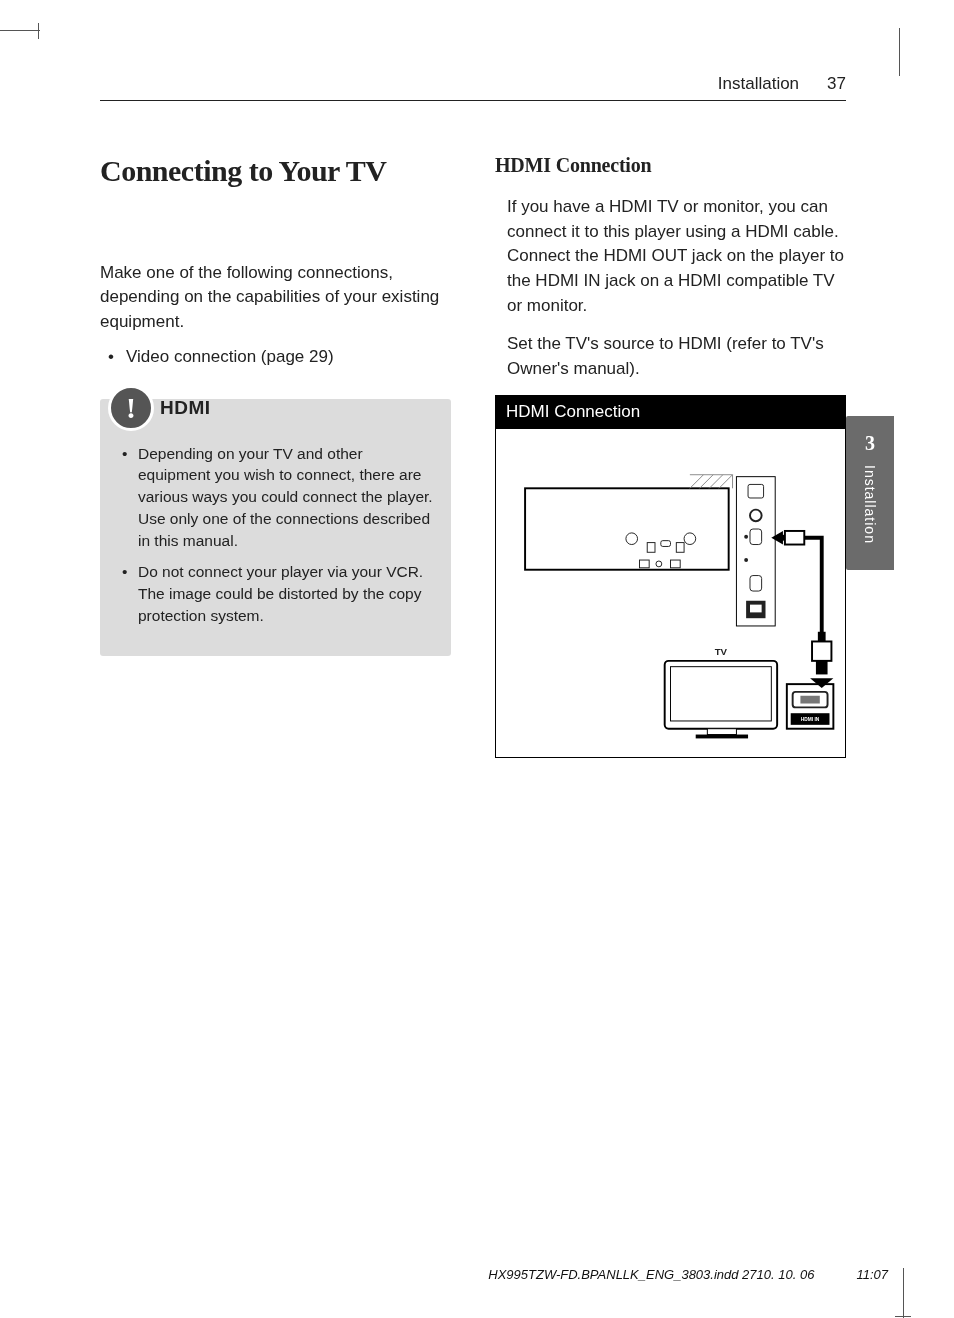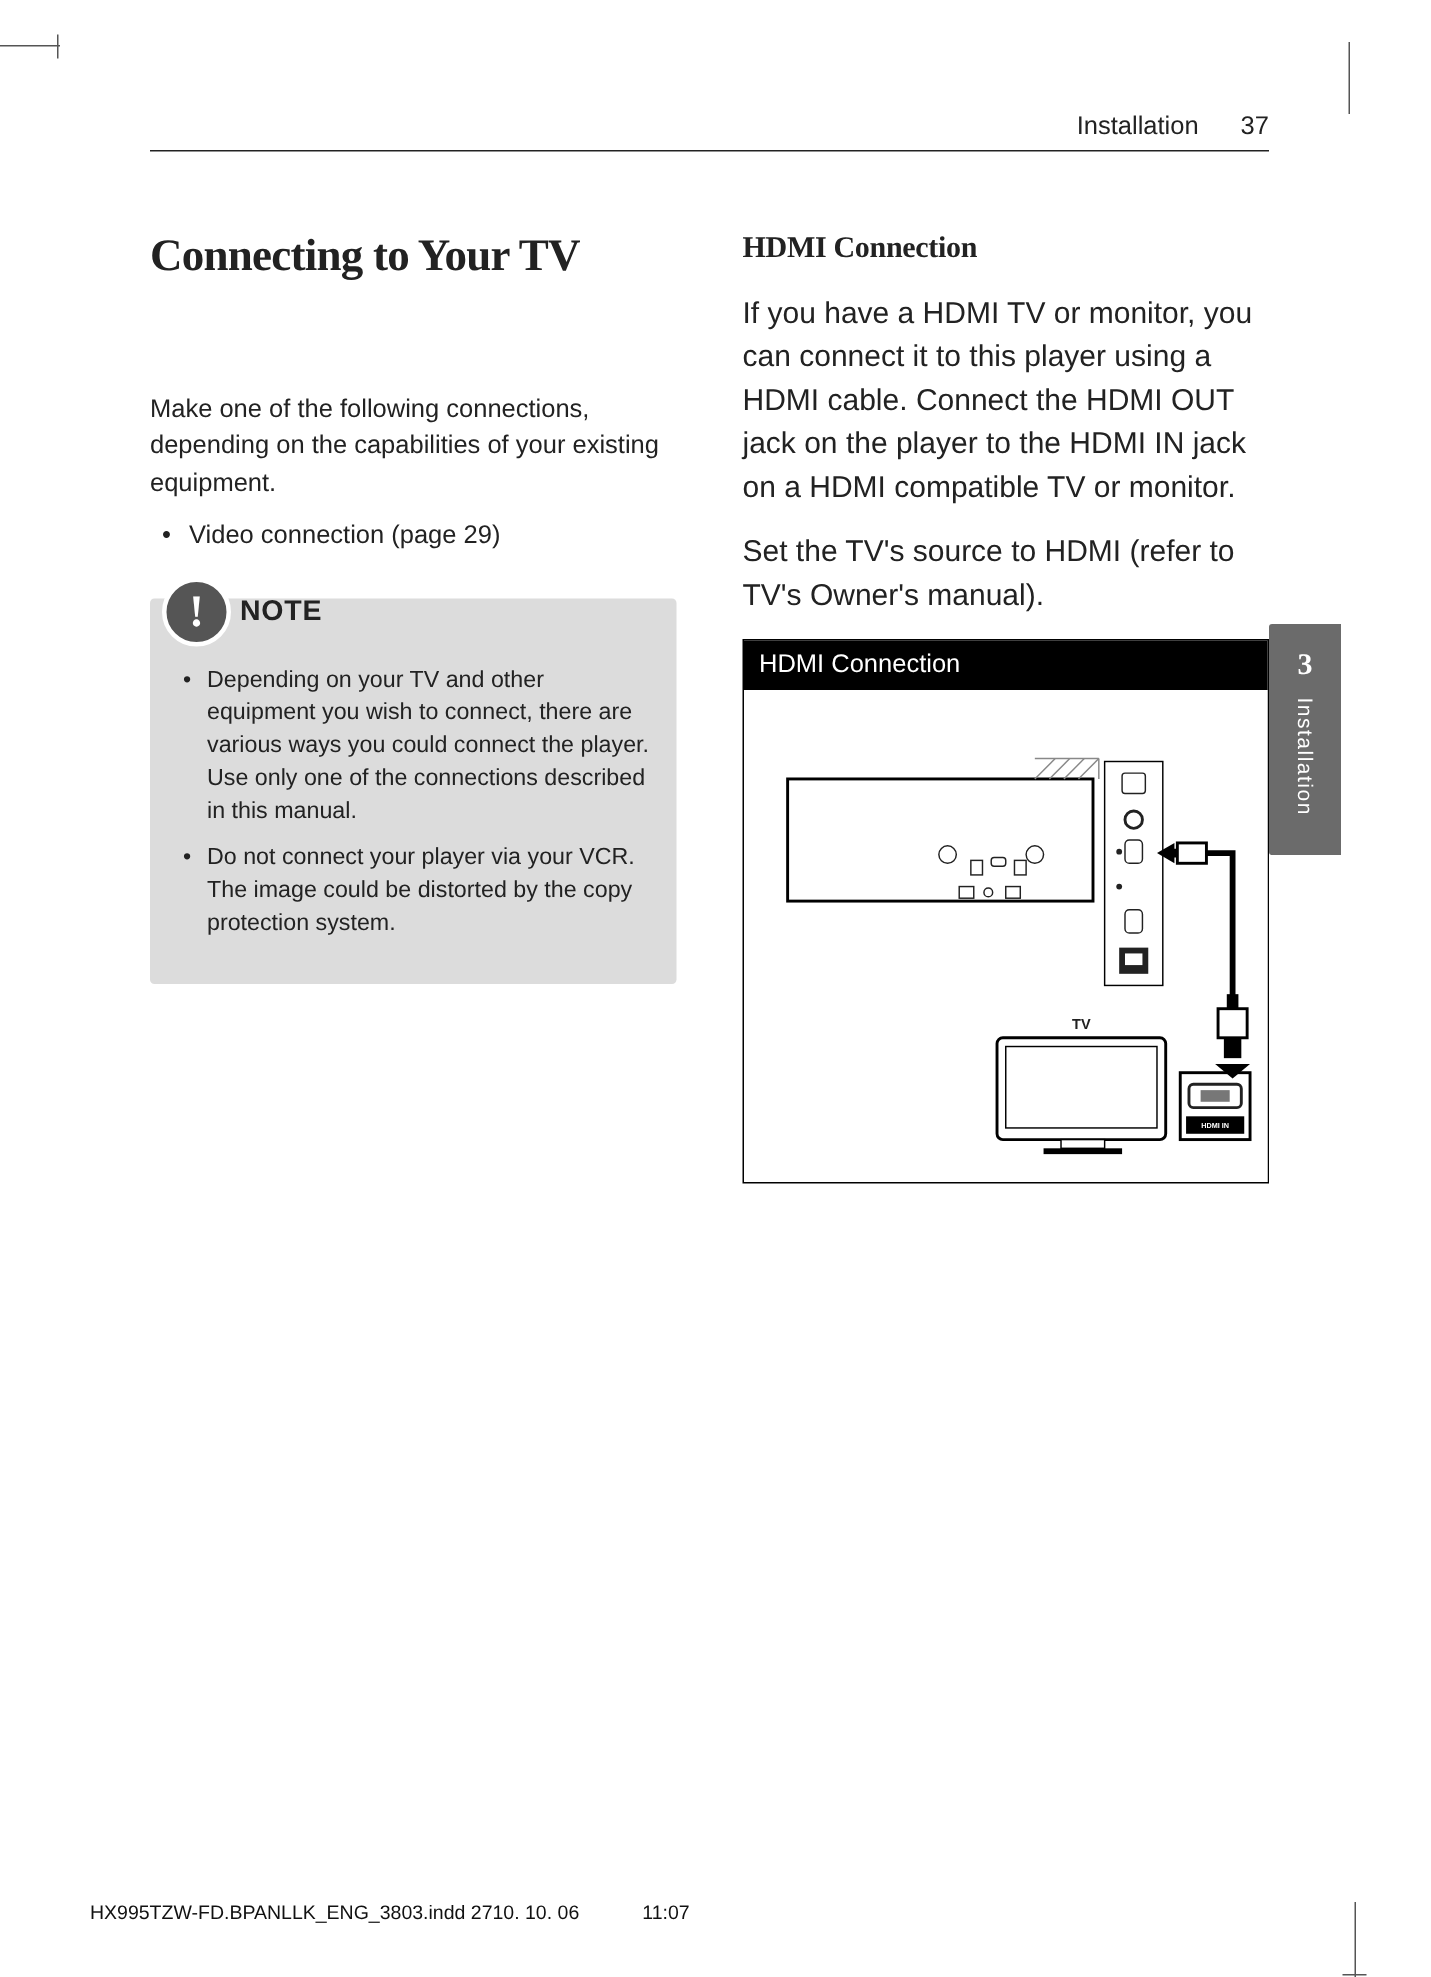--- a/index.html
+++ b/index.html
@@ -27,31 +27,31 @@
 
   .note-box { background: #dcdcdc; border-radius: 3px; padding: 44px 16px 20px 16px; position: relative; margin-top: 28px;}
   .note-head { position: absolute; top: -14px; left: 8px; display: flex; align-items: center; gap: 6px; }
   .note-icon { width: 46px; height: 46px; border-radius: 50%; background: #555; color: #fff; display:flex; align-items:center; justify-content:center; font-size: 30px; font-weight: 700; border: 3px solid #fff; font-family: Georgia, serif;}
   .note-label { font-weight: 800; font-size: 19px; letter-spacing: 0.5px; }
   .note-box ul { list-style: none; }
   .note-box li { position: relative; padding-left: 22px; font-size: 15.5px; line-height: 1.4; margin-bottom: 10px; }
   .note-box li::before { content: "•"; position: absolute; left: 6px; top: 0; }
 
   h2 { font-size: 20px; font-weight: 700; margin-bottom: 18px; font-family: Georgia, 'Times New Roman', serif; letter-spacing: -0.2px;}
-  .para { font-size: 20px; line-height: 1.45; margin-bottom: 14px; }
+  .para { font-size: 17px; line-height: 1.45; margin-bottom: 14px; margin-left: 12px; }
 
   .diagram { border: 1px solid #000; margin-top: 6px; }
   .diagram-title { background: #000; color: #fff; font-size: 17px; padding: 6px 10px 7px 10px; }
   .diagram-body { height: 328px; position: relative; background:#fff; }
 
   .side-tab { position: absolute; right: 60px; top: 416px; width: 48px; background: #6b6b6b; color: #fff; display:flex; flex-direction:column; align-items:center; padding: 16px 0 26px 0; border-radius: 2px 0 0 2px;}
   .side-tab .num { font-size: 20px; font-weight: 600; margin-bottom: 10px; font-family: Georgia, serif;}
   .side-tab .lbl { writing-mode: vertical-rl; font-size: 14px; letter-spacing: 1px; }
 
-  .footer { position:absolute; bottom: 36px; left: 60px; right: 66px; display:flex; justify-content: flex-start; font-size: 13px; color:#111;}
+  .footer { position:absolute; bottom: 36px; left: 76px; right: 66px; display:flex; justify-content: flex-end; font-size: 13px; color:#111;font-style:italic;}
   .footer .right { display:flex; gap: 42px; }
 
   
   .tv-label { font-size: 10px; font-weight:700; fill:#222; text-anchor:middle; font-family: Arial, sans-serif;}
   .hdmiin { font-size: 5px; fill:#fff; text-anchor:middle; font-family: Arial, sans-serif; font-weight:700;}
 </style>
 </head>
 <body>
 
 <div class="page">
@@ -74,21 +74,21 @@
     <div class="col">
       <h1>Connecting to Your TV</h1>
       <p class="intro">Make one of the following connections, depending on the capabilities of your existing equipment.</p>
       <ul class="bullets">
         <li>Video connection (page 29)</li>
       </ul>
 
       <div class="note-box">
         <div class="note-head">
           <div class="note-icon">!</div>
-          <div class="note-label">NOTE</div>
+          <div class="note-label">HDMI</div>
         </div>
         <ul>
           <li>Depending on your TV and other equipment you wish to connect, there are various ways you could connect the player. Use only one of the connections described in this manual.</li>
           <li>Do not connect your player via your VCR. The image could be distorted by the copy protection system.</li>
         </ul>
       </div>
     </div>
 
     <div class="col">
       <h2>HDMI Connection</h2>

